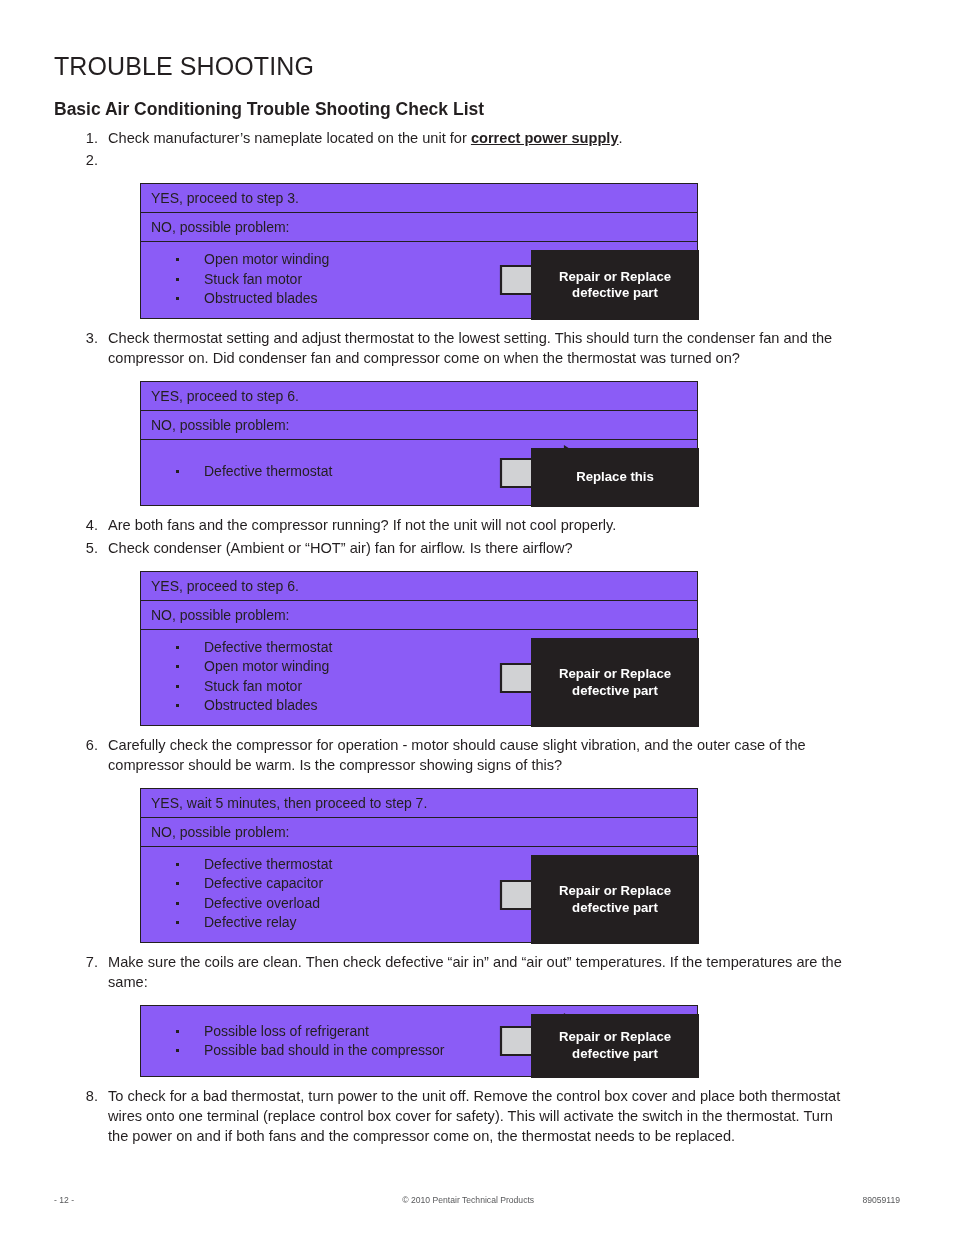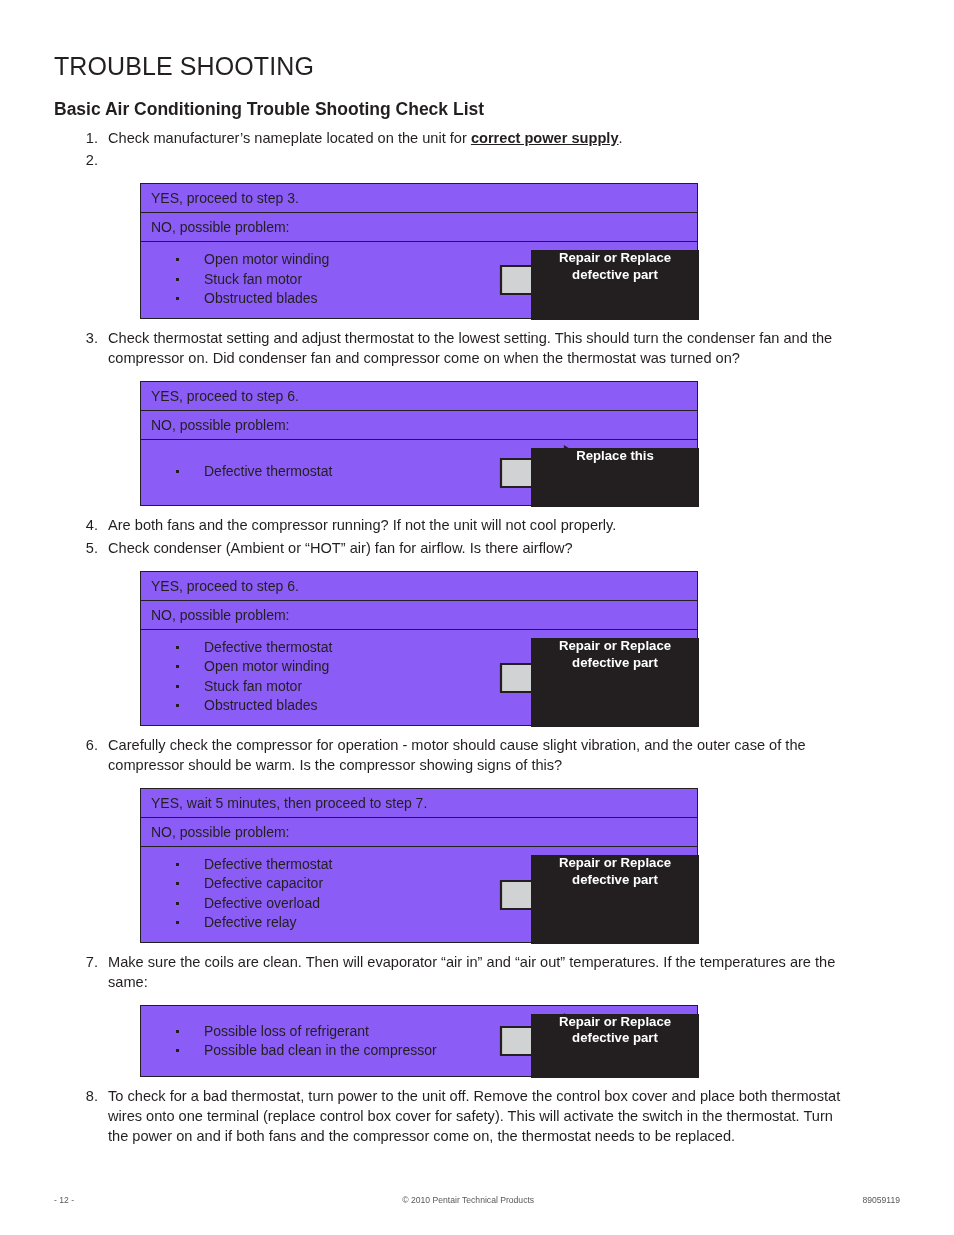--- a/index.html
+++ b/index.html
@@ -94,21 +94,21 @@
 
   
   .action-panel {
     position: absolute;
     top: 0;
     right: -2px;
     bottom: -1.6px;
     width: 168px;
     background: #231f20;
     display: flex;
-    align-items: flex-start;
+    align-items: center;
     justify-content: center;
     z-index: 3;
     margin-top: 8px;
   }
 
   .action-label {
     color: #ffffff;
     font-weight: bold;
     font-size: 13.2px;
     line-height: 1.25;
@@ -291,28 +291,28 @@
         <div class="action-label">
           <span>Repair or Replace</span><br>
           <span>defective part</span>
         </div>
       </div>
     </div>
   </div>
 
   <div class="step">
     <div class="step-num">7.</div>
-    <div class="step-text">Make sure the coils are clean. Then will evaporator “air in” and “air out” temperatures. If the temperatures are the same:</div>
+    <div class="step-text">Make sure the coils are clean. Then check defective “air in” and “air out” temperatures. If the temperatures are the same:</div>
   </div>
 
   <div class="box">
     <div class="box-body body-pad-plain">
       <ul class="bullets">
         <li>Possible loss of refrigerant</li>
-        <li>Possible bad clean in the compressor</li>
+        <li>Possible bad should in the compressor</li>
       </ul>
       <div class="arrow">
         <svg viewBox="0 0 108 56" xmlns="http://www.w3.org/2000/svg">
           <polygon points="2,14 66,14 66,2 106,28 66,54 66,42 2,42" fill="#d1d2d4" stroke="#231f20" stroke-width="2.2" stroke-linejoin="miter"></polygon>
         </svg>
       </div>
       <div class="action-panel">
         <div class="action-label">
           <span>Repair or Replace</span><br>
           <span>defective part</span>

